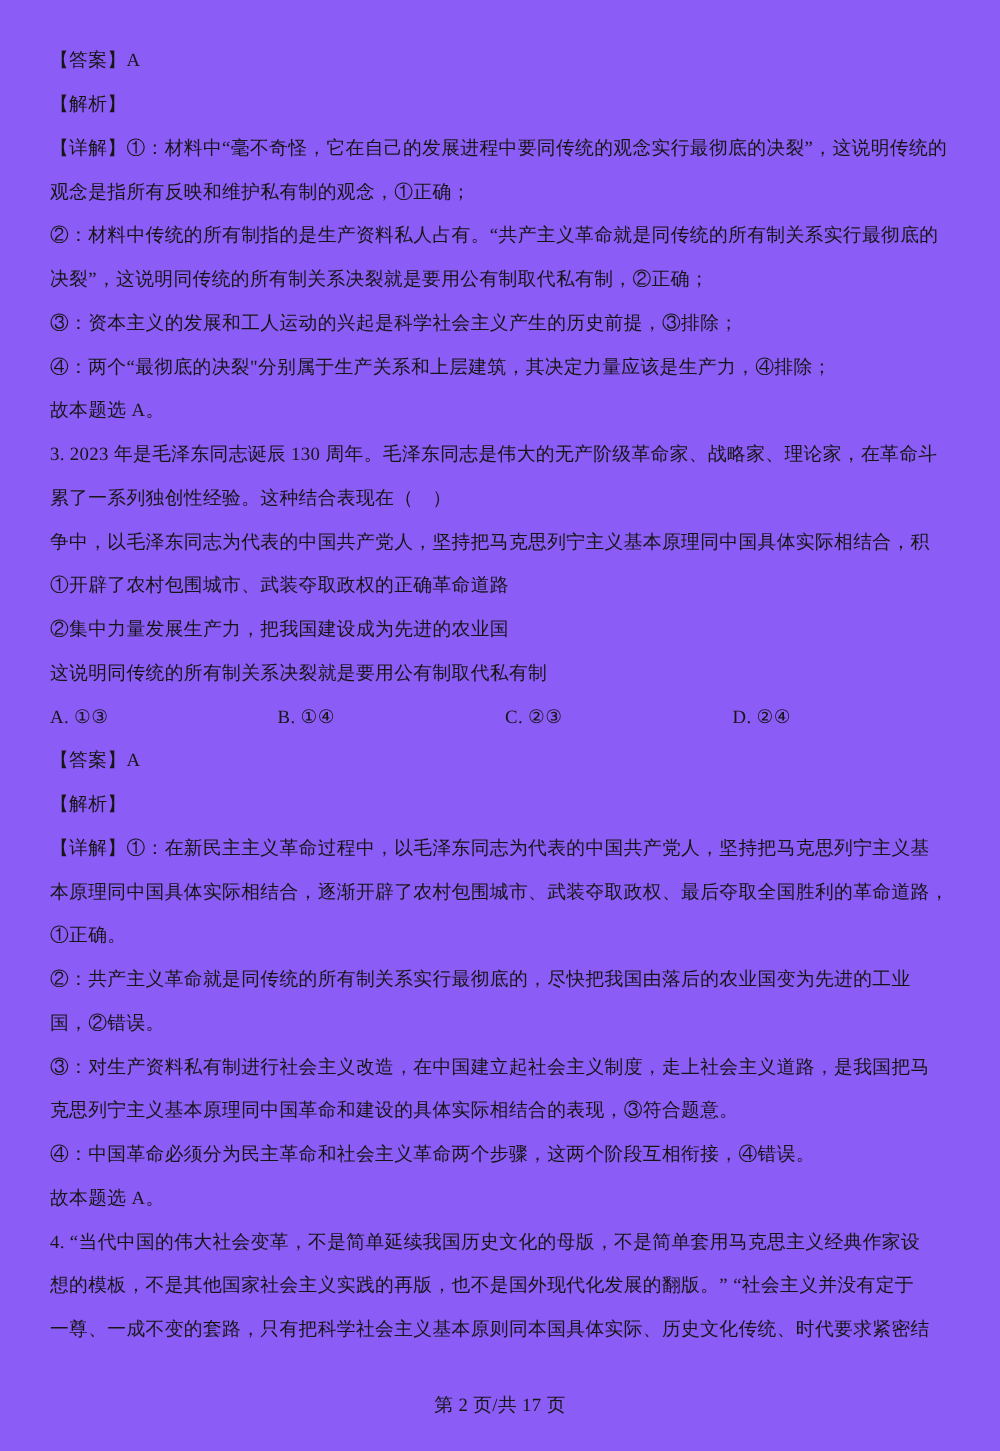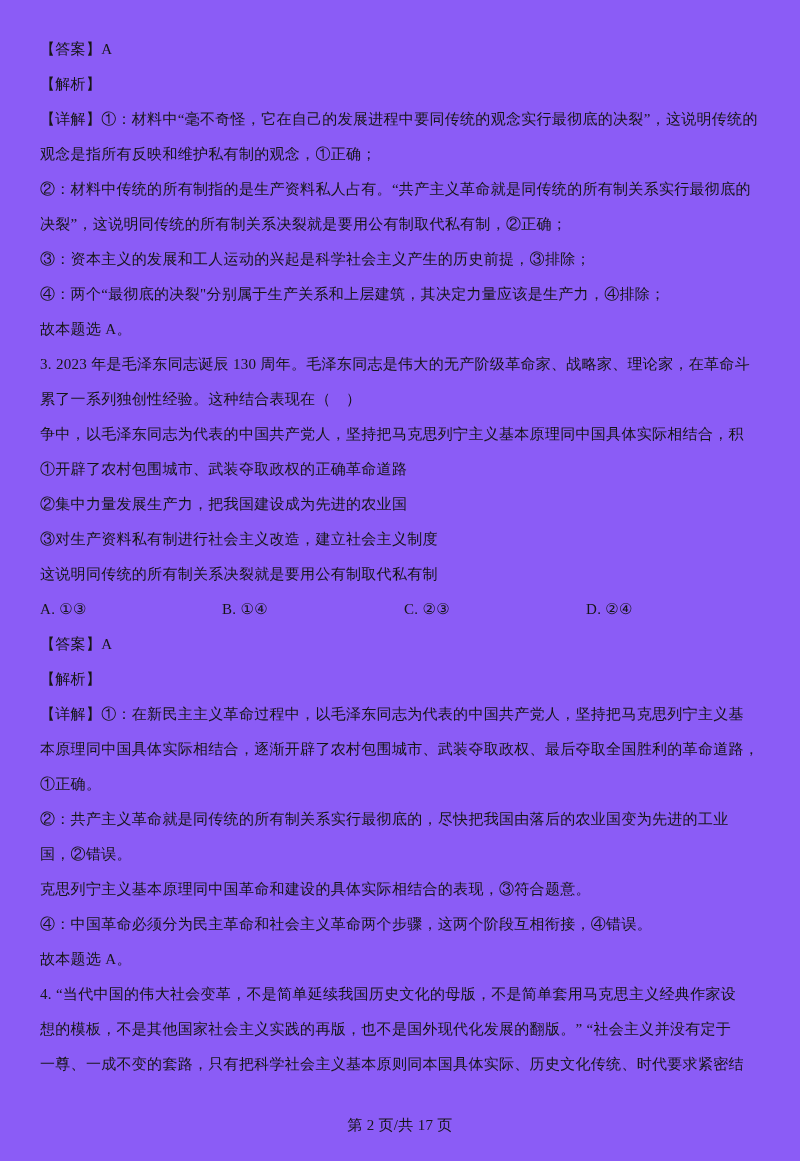--- a/index.html
+++ b/index.html
@@ -59,34 +59,34 @@
     <div class="line">决裂”，这说明同传统的所有制关系决裂就是要用公有制取代私有制，②正确；</div>
     <div class="line">③：资本主义的发展和工人运动的兴起是科学社会主义产生的历史前提，③排除；</div>
     <div class="line">④：两个“最彻底的决裂"分别属于生产关系和上层建筑，其决定力量应该是生产力，④排除；</div>
     <div class="line">故本题选 A。</div>
 
     <div class="line">3. 2023 年是毛泽东同志诞辰 130 周年。毛泽东同志是伟大的无产阶级革命家、战略家、理论家，在革命斗</div>
     <div class="line">累了一系列独创性经验。这种结合表现在（　）</div>
     <div class="line">争中，以毛泽东同志为代表的中国共产党人，坚持把马克思列宁主义基本原理同中国具体实际相结合，积</div>
     <div class="line">①开辟了农村包围城市、武装夺取政权的正确革命道路</div>
     <div class="line">②集中力量发展生产力，把我国建设成为先进的农业国</div>
-    <div class="line">③对生产资料私有制进行社会主义改造，建立社会主义制度</div>
     <div class="line">这说明同传统的所有制关系决裂就是要用公有制取代私有制</div>
 
     <div class="line options-row">
       <span class="option">A. ①③</span><span class="option">B. ①④</span><span class="option">C. ②③</span><span class="option">D. ②④</span>
     </div>
 
     <div class="line">【答案】A</div>
     <div class="line">【解析】</div>
     <div class="line">【详解】①：在新民主主义革命过程中，以毛泽东同志为代表的中国共产党人，坚持把马克思列宁主义基</div>
     <div class="line">本原理同中国具体实际相结合，逐渐开辟了农村包围城市、武装夺取政权、最后夺取全国胜利的革命道路，</div>
     <div class="line">①正确。</div>
     <div class="line">②：共产主义革命就是同传统的所有制关系实行最彻底的，尽快把我国由落后的农业国变为先进的工业</div>
     <div class="line">国，②错误。</div>
+    <div class="line">③：对生产资料私有制进行社会主义改造，在中国建立起社会主义制度，走上社会主义道路，是我国把马</div>
     <div class="line">克思列宁主义基本原理同中国革命和建设的具体实际相结合的表现，③符合题意。</div>
     <div class="line">④：中国革命必须分为民主革命和社会主义革命两个步骤，这两个阶段互相衔接，④错误。</div>
     <div class="line">故本题选 A。</div>
 
     <div class="line">4. “当代中国的伟大社会变革，不是简单延续我国历史文化的母版，不是简单套用马克思主义经典作家设</div>
     <div class="line">想的模板，不是其他国家社会主义实践的再版，也不是国外现代化发展的翻版。” “社会主义并没有定于</div>
     <div class="line">一尊、一成不变的套路，只有把科学社会主义基本原则同本国具体实际、历史文化传统、时代要求紧密结</div>
 
   </div>
 

